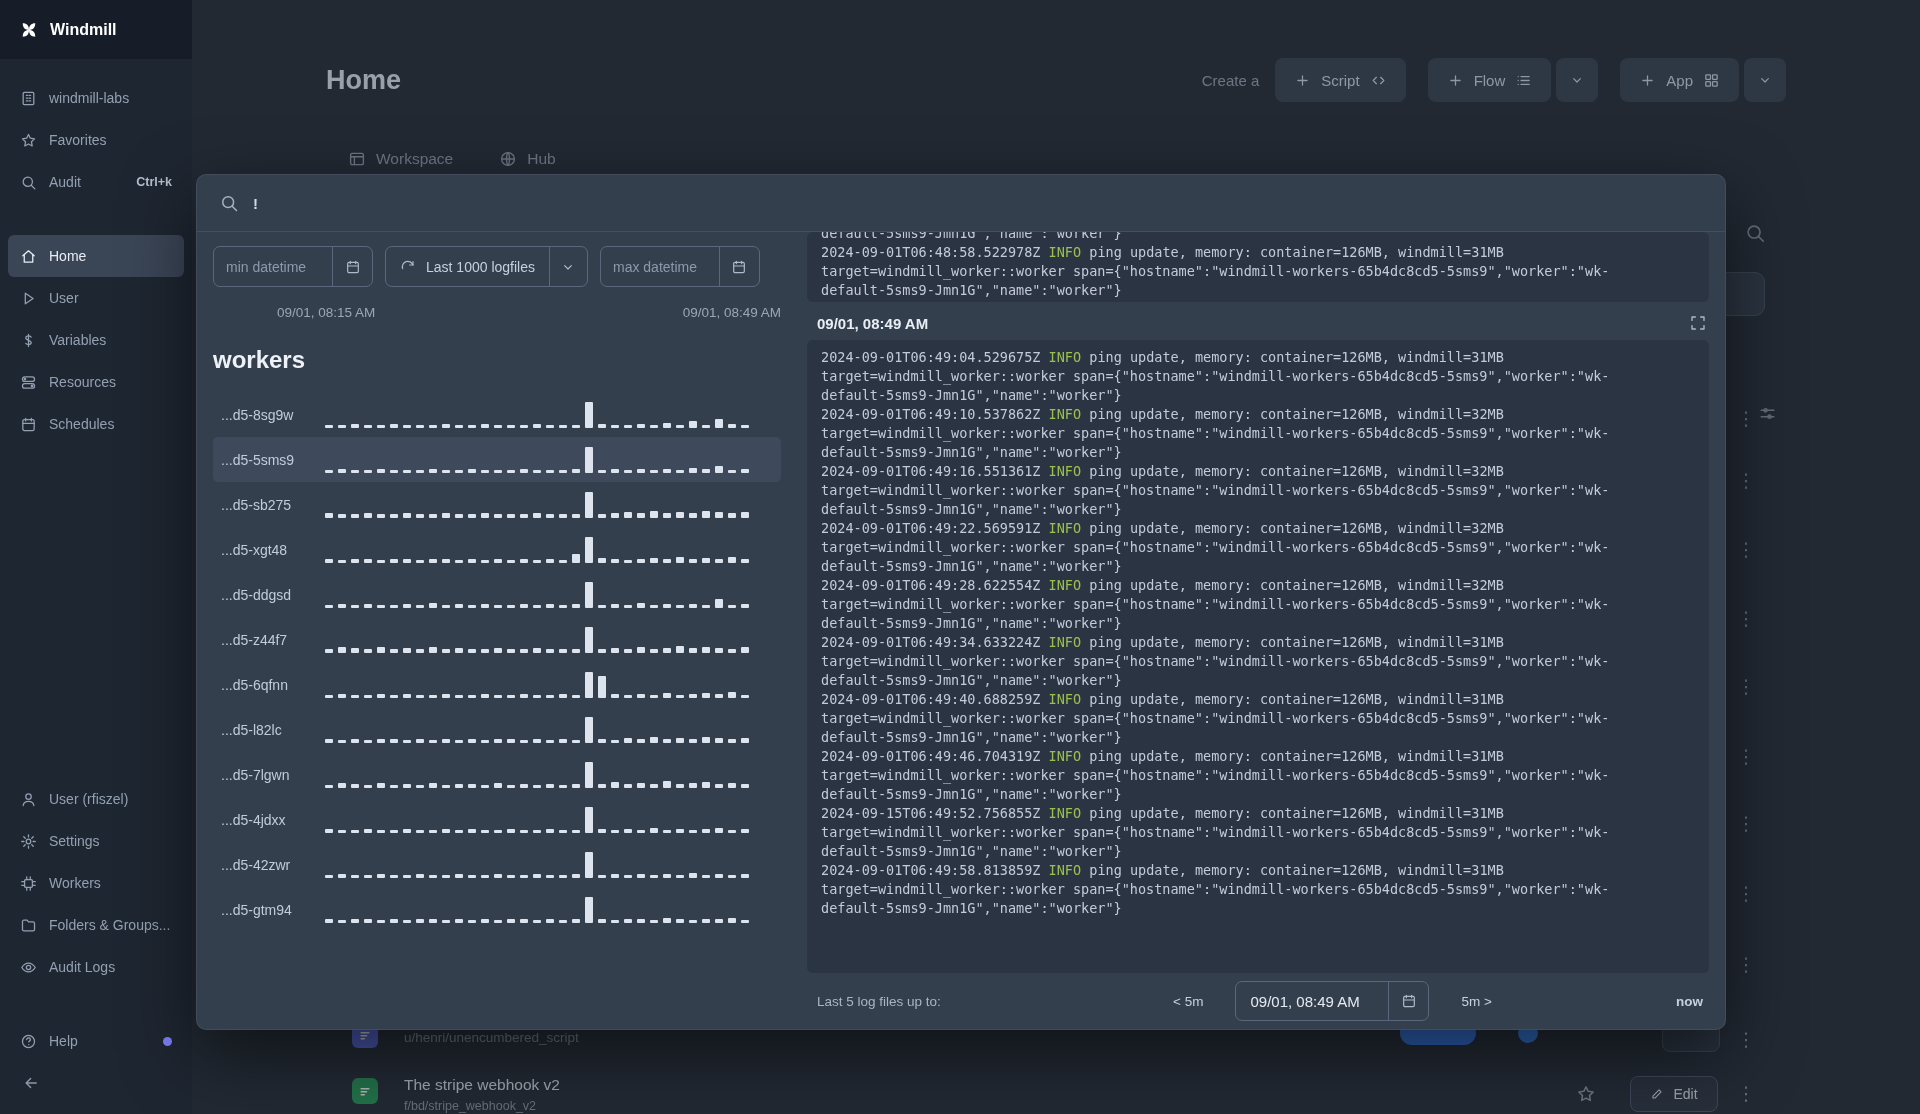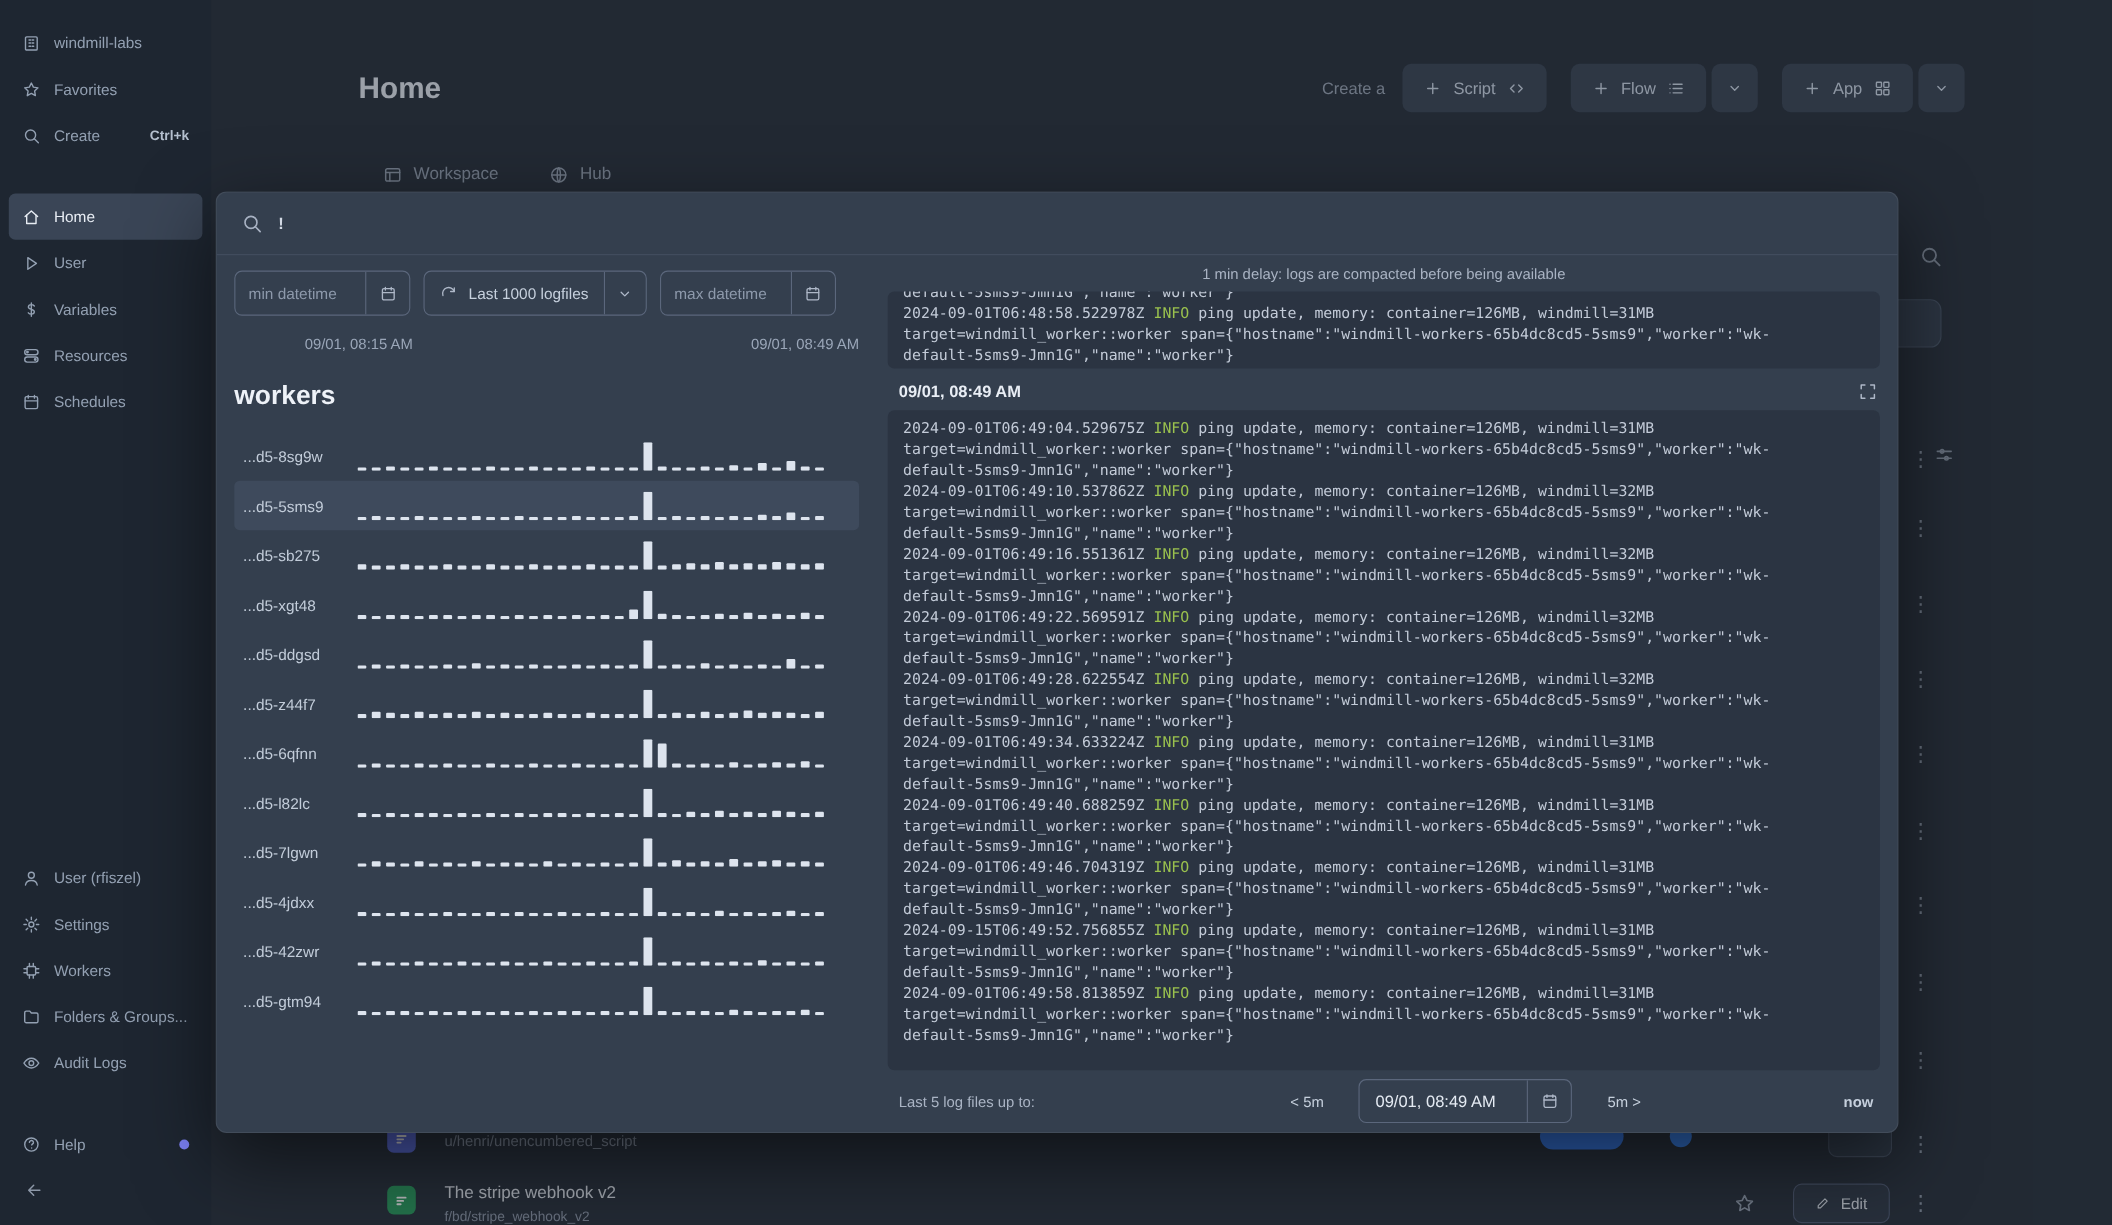--- a/index.html
+++ b/index.html
@@ -148,20 +148,28 @@
   .dtf-input { width:152px; padding:0 14px; background:transparent; border:none;
     color:#e4eaf2; font-size:15px; font-family:"Liberation Sans", sans-serif; }
   .now-btn { color:#c6d0dd; font-size:13.5px; font-weight:600; }
 </style>
 </head>
 <body>
 
 <div class="app">
 
   <aside class="sidebar">
+    <div class="brand">
+      <span class="icon">
+          <svg viewBox="0 0 24 24" fill="currentColor">
+            <path d="M12 12C12 7 9.5 4 4.5 4 4.5 9 7 12 12 12ZM12 12C17 12 19.5 9 19.5 4 14.5 4 12 7 12 12ZM12 12C12 17 14.5 20 19.5 20 19.5 15 17 12 12 12ZM12 12C7 12 4.5 15 4.5 20 9.5 20 12 17 12 12Z"></path>
+          </svg>
+        </span>
+      <span>Windmill</span>
+    </div>
     <nav class="side-nav side-top" id="side-top">
         <div class="side-item">
           <span class="icon">
             <svg viewBox="0 0 24 24" fill="none" stroke="currentColor" stroke-width="1.8" stroke-linecap="round" stroke-linejoin="round">
               <rect x="4.5" y="3.5" width="15" height="17" rx="1.5"></rect>
               <path d="M9 7.5h2m2 0h2M9 11.5h2m2 0h2M9 15.5h2m2 0h2"></path>
             </svg>
           </span>
           <span>windmill-labs</span>
         </div>
@@ -173,21 +181,21 @@
           </span>
           <span>Favorites</span>
         </div>
         <div class="side-item">
           <span class="icon">
             <svg viewBox="0 0 24 24" fill="none" stroke="currentColor" stroke-width="1.8" stroke-linecap="round" stroke-linejoin="round">
               <circle cx="11" cy="11" r="6.5"></circle>
               <path d="M15.8 15.8L21 21"></path>
             </svg>
           </span>
-          <span>Create</span>
+          <span>Audit</span>
           <span class="side-shortcut">Ctrl+k</span>
         </div>
         <div class="side-item active section-break">
           <span class="icon">
             <svg viewBox="0 0 24 24" fill="none" stroke="currentColor" stroke-width="1.8" stroke-linecap="round" stroke-linejoin="round">
               <path d="M4 11l8-7 8 7"></path>
               <path d="M6 9.5V20h12V9.5"></path>
             </svg>
           </span>
           <span>Home</span>
@@ -967,21 +975,20 @@
                 <span class="bar" style="height: 4px;"></span>
                 <span class="bar" style="height: 4px;"></span>
                 <span class="bar" style="height: 5px;"></span>
                 <span class="bar" style="height: 3px;"></span>
               </div>
             </div>
           </div>
       </div>
 
       <div class="right-col">
-        <div class="notice">1 min delay: logs are compacted before being available</div>
         <div class="log-block log-top">
           <div class="log-top-inner" id="log-top">
               <div class="log-partial">default-5sms9-Jmn1G","name":"worker"}</div>
               <div class="log-entry"><span class="log-ts">2024-09-01T06:48:58.522978Z</span> <span class="log-level">INFO</span> <span class="log-msg">ping update, memory: container=126MB, windmill=31MB target=windmill_worker::worker span={"hostname":"windmill-workers-65b4dc8cd5-5sms9","worker":"wk-default-5sms9-Jmn1G","name":"worker"}</span></div>
             </div>
         </div>
         <div class="log-section">
           <span class="log-section-title">09/01, 08:49 AM</span>
           <span class="icon expand-btn">
               <svg viewBox="0 0 24 24" fill="none" stroke="currentColor" stroke-width="1.8" stroke-linecap="round" stroke-linejoin="round">

